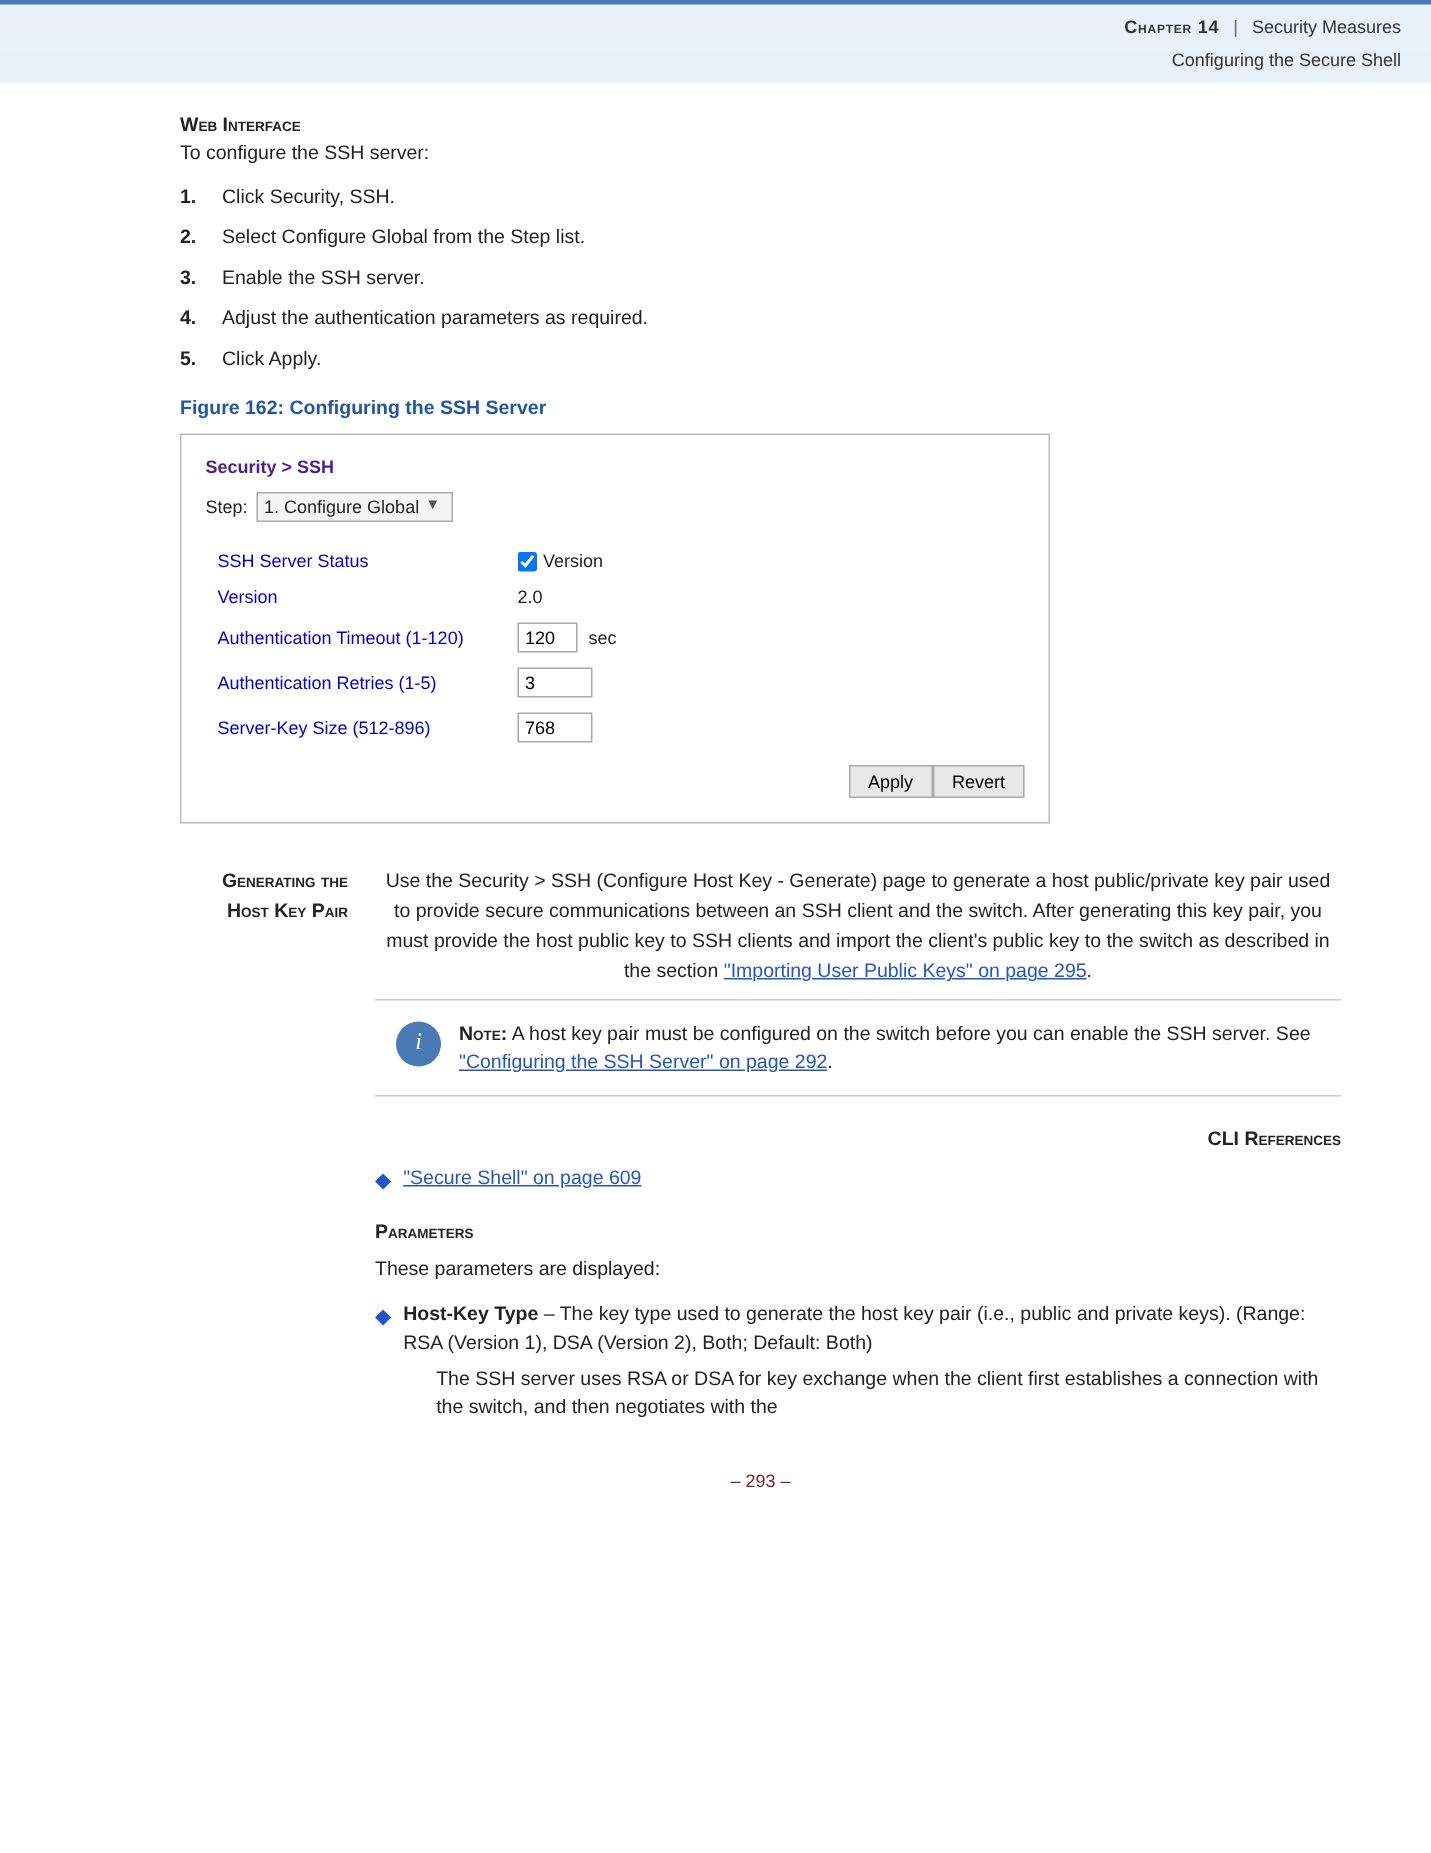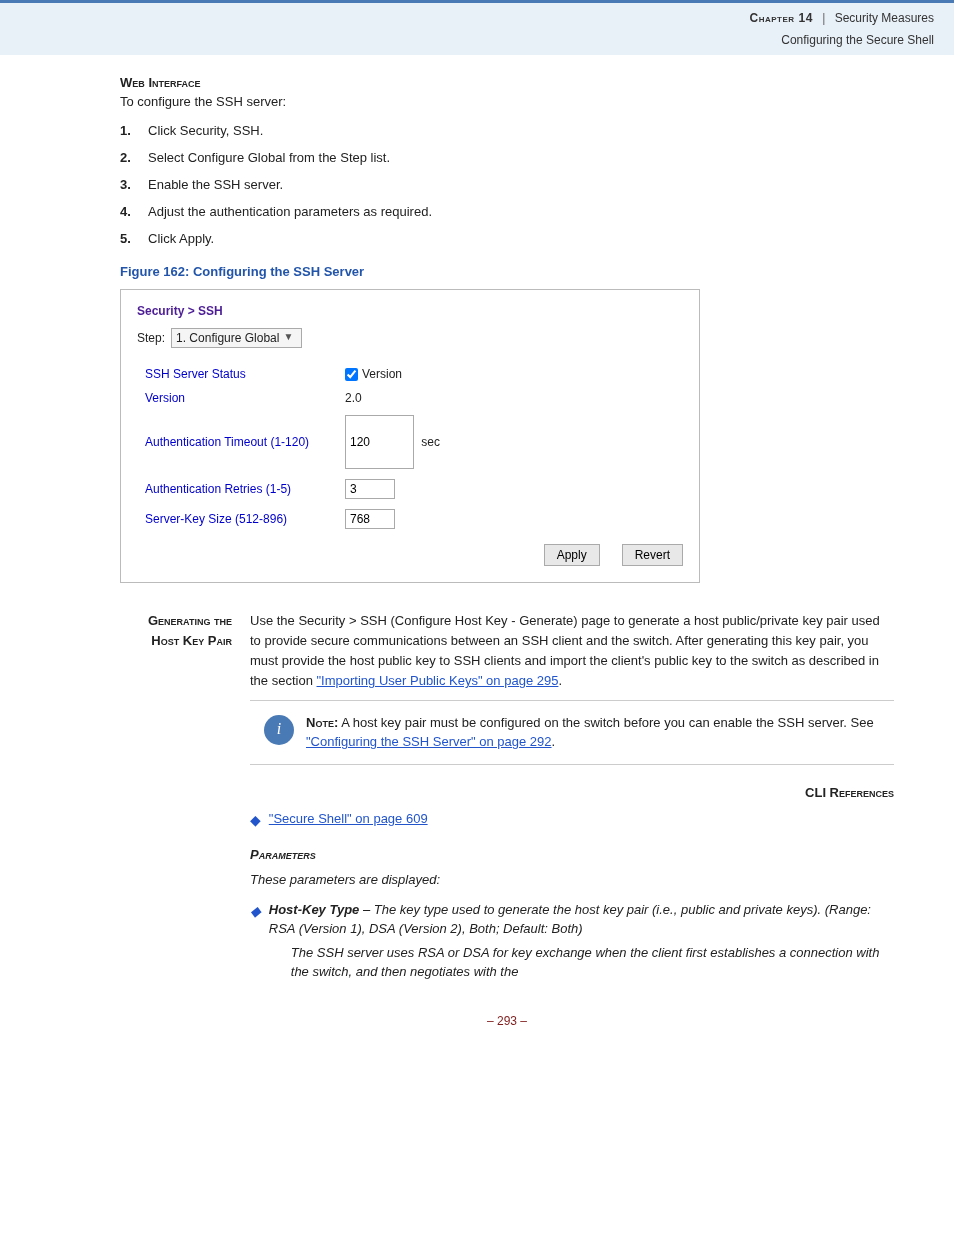--- a/index.html
+++ b/index.html
@@ -113,41 +113,41 @@
     .form-table td {
       padding: 5px 8px;
       vertical-align: middle;
     }
     .form-table td:first-child {
       color: #0000cc;
       width: 200px;
     }
     .form-input {
       border: 1px solid #aaa;
-      padding: 19px 4px;
-      font-size: 12px;
-      width: 69px;
+      padding: 2px 4px;
+      font-size: 12px;
+      width: 40px;
     }
     .form-input-sm {
       border: 1px solid #aaa;
       padding: 2px 4px;
       font-size: 12px;
       width: 50px;
     }
     .checkbox-row {
       display: flex;
       align-items: center;
     }
     .checkbox-row input[type=checkbox] {
       margin-right: 4px;
     }
     .btn-row {
       display: flex;
       justify-content: flex-end;
-      gap: 22px;
+      gap: 0;
       margin-top: 10px;
     }
     .btn {
       border: 1px solid #aaa;
       background: #e8e8e8;
       font-size: 12px;
       padding: 3px 12px;
       cursor: pointer;
     }
     
@@ -164,20 +164,21 @@
       padding-right: 18px;
       line-height: 1.5;
     }
     .right-col {
       flex: 1;
       font-size: 13px;
       line-height: 1.55;
     }
     .right-col p {
       margin-bottom: 8px;
+      text-align: center;
     }
     .link-text {
       color: #2255cc;
       text-decoration: underline;
       cursor: pointer;
     }
     .note-box {
       border-top: 1px solid #ccc;
       border-bottom: 1px solid #ccc;
       padding: 12px 14px;
@@ -225,21 +226,20 @@
       align-items: flex-start;
       margin-bottom: 6px;
     }
     .diamond {
       color: #2255cc;
       font-size: 14px;
       margin-right: 8px;
       margin-top: 1px;
     }
     .params-section {
-      font-style: italic;
     }
     .params-title {
       font-variant: small-caps;
       font-weight: bold;
       font-size: 13px;
       margin-bottom: 4px;
     }
     .params-intro {
       margin-bottom: 10px;
       font-size: 13px;

